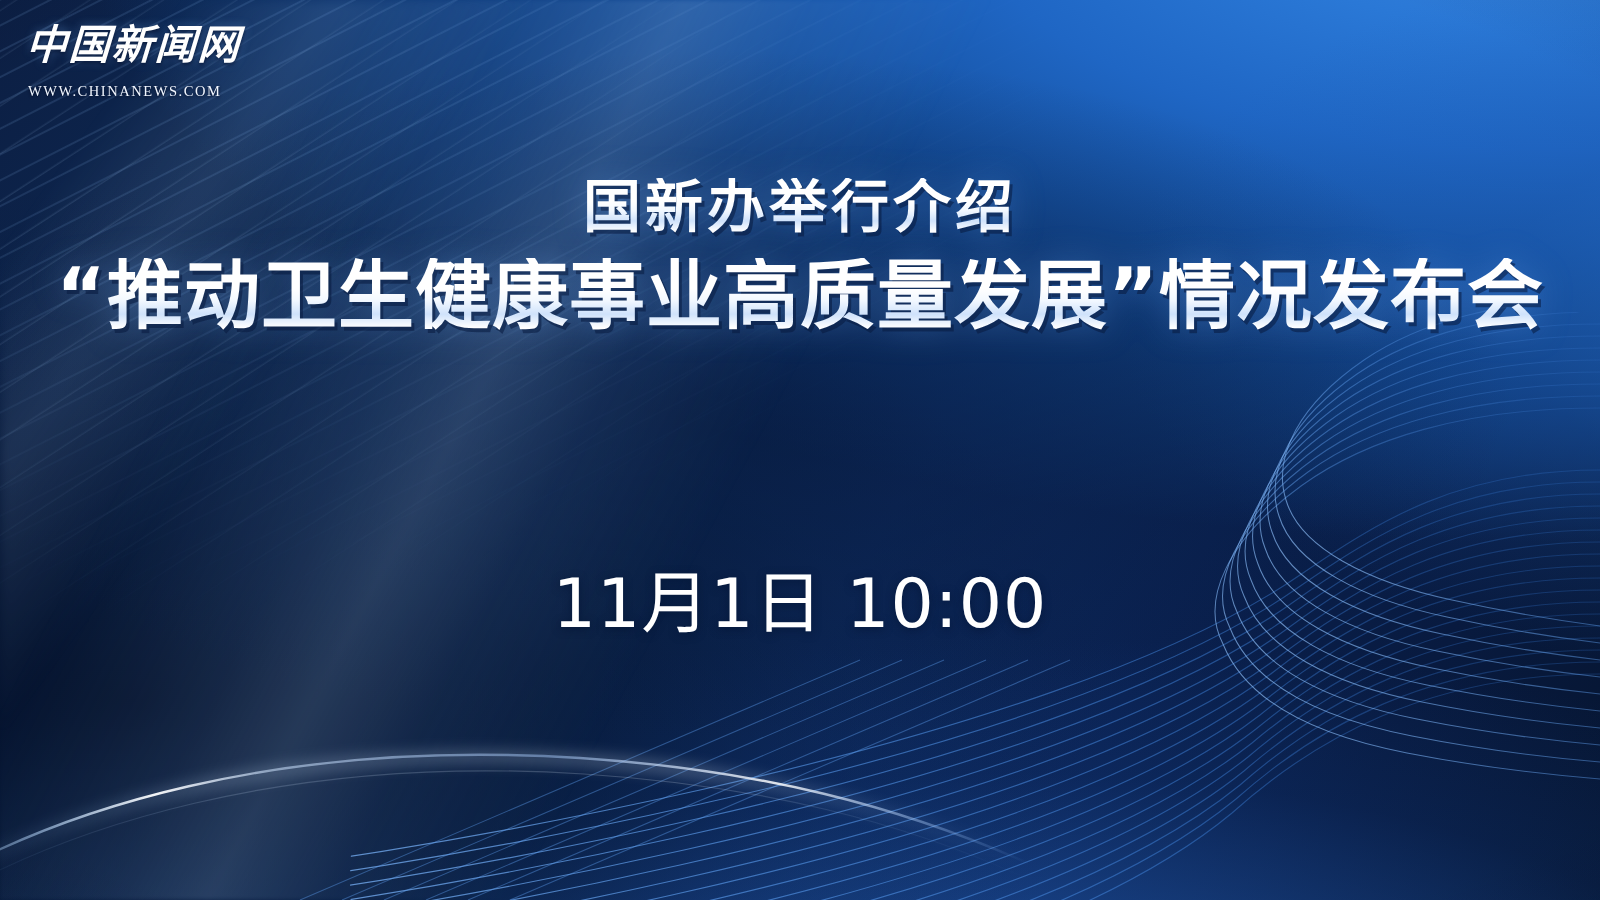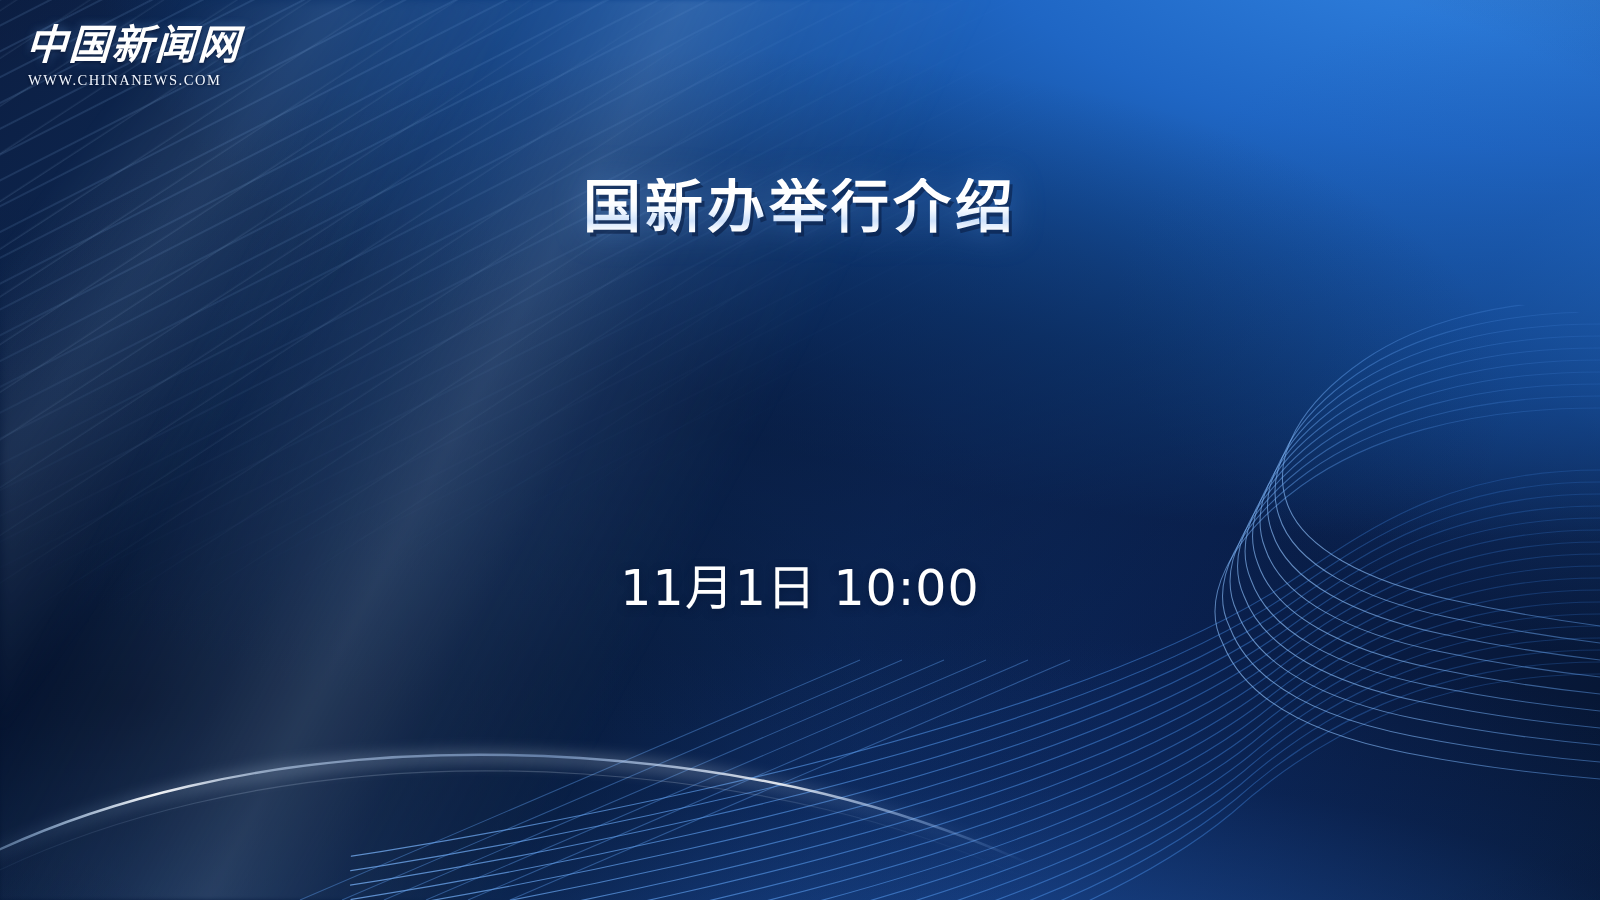--- a/index.html
+++ b/index.html
@@ -162,21 +162,21 @@
     color: #ffffff;
     text-shadow:
       0 2px 4px rgba(0,12,40,0.85),
       0 0 10px rgba(110,170,240,0.45);
     white-space: nowrap;
     font-style: italic;
     transform: skewX(-3deg);
   }
   #logo .logo-url {
     display: block;
-    margin-top: 5px;
+    margin-top: 16px;
     margin-left: 2px;
     font-family: "Liberation Serif", "DejaVu Serif", serif;
     font-size: 14.5px;
     letter-spacing: 1.55px;
     color: #f2f7ff;
     text-shadow: 0 1px 3px rgba(0,10,34,0.9);
     white-space: nowrap;
   }
 
   
@@ -223,21 +223,21 @@
   
   #datetime {
     position: absolute;
     left: 0;
     right: 0;
     top: 548px;
     z-index: 20;
     text-align: center;
     font-family: "DejaVu Sans", "Liberation Sans", sans-serif;
     font-weight: 400;
-    font-size: 49px;
+    font-size: 68px;
     letter-spacing: 1px;
     color: #ffffff;
     text-shadow: 0 2px 8px rgba(4,18,48,0.6);
     white-space: nowrap;
   }
 </style>
 </head>
 <body>
 
 <div id="stage">
@@ -350,17 +350,18 @@
 
   <div class="bg-layer bg-vignette"></div>
 
   <div id="logo">
     <span class="logo-cn">中国新闻网</span>
     <span class="logo-url">WWW.CHINANEWS.COM</span>
   </div>
 
   <div id="headline">
     <span class="title-line" id="title-line-1">国新办举行介绍</span>
+    <span class="title-line" id="title-line-2">“推动卫生健康事业高质量发展”情况发布会</span>
   </div>
 
   <div id="datetime">11月1日 10:00</div>
 
 </div>
 
 </body></html>

